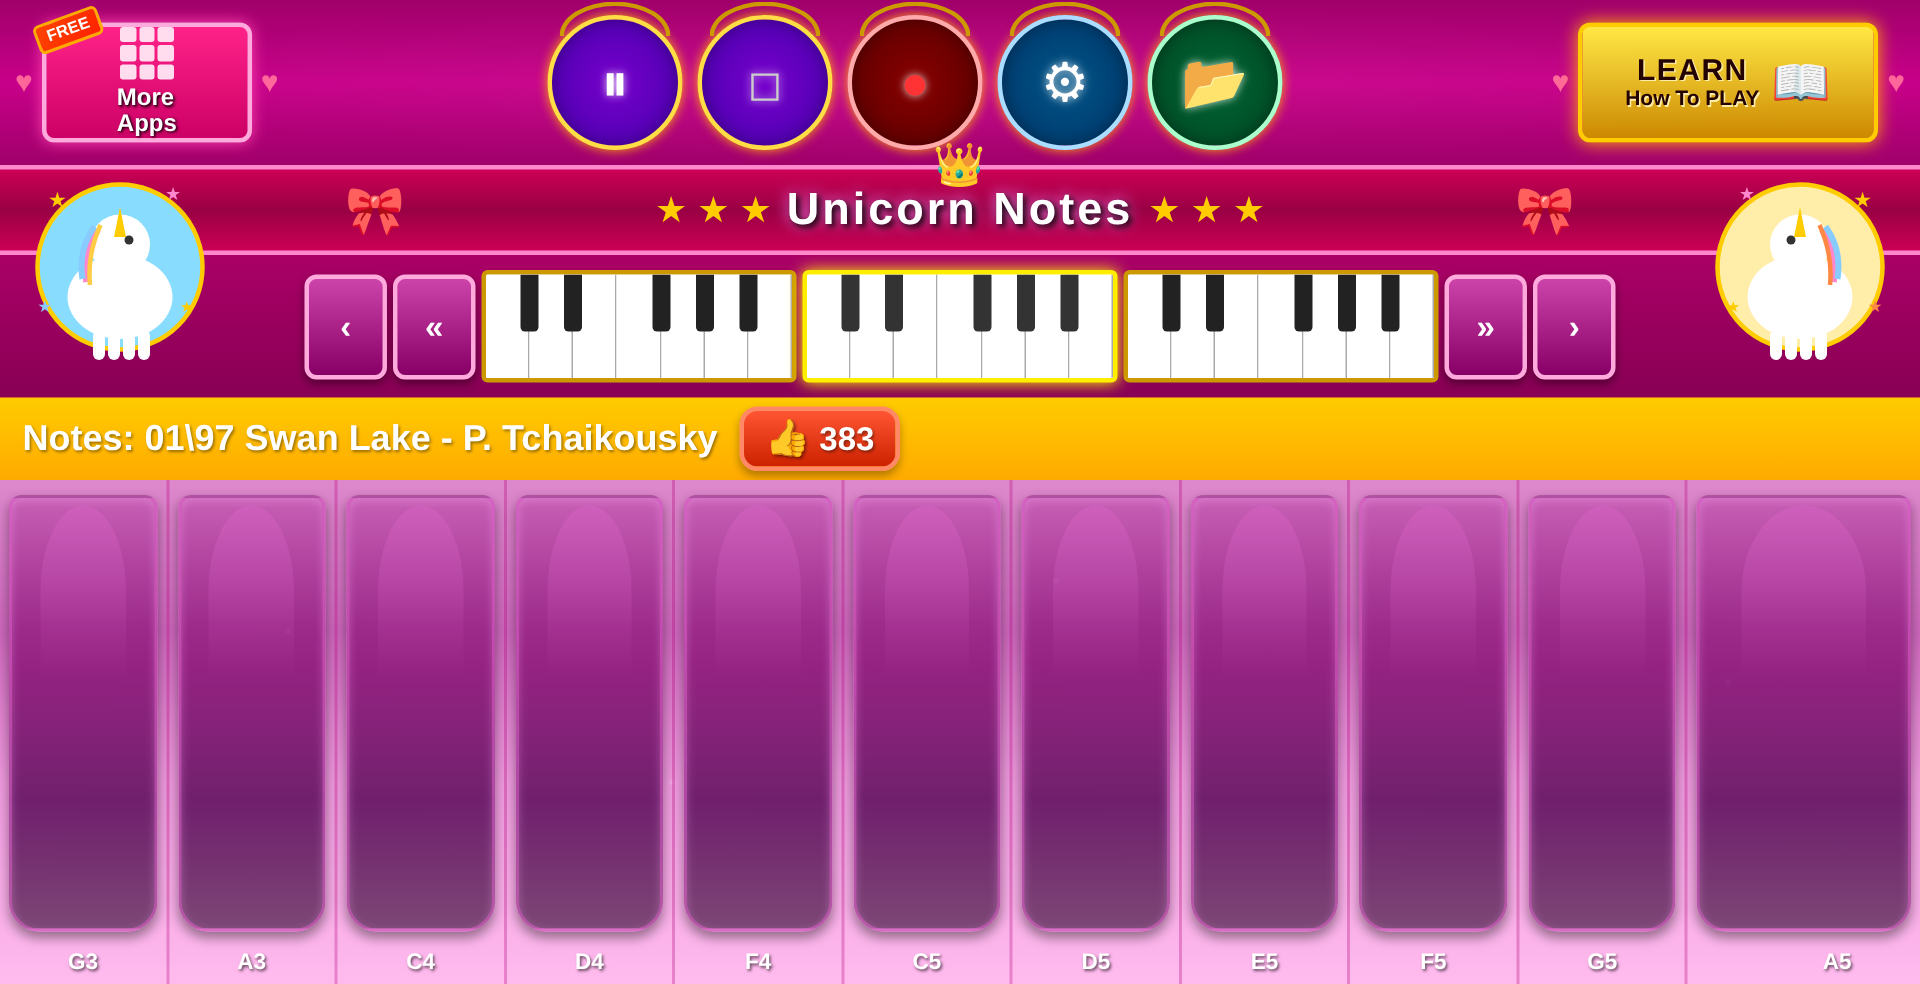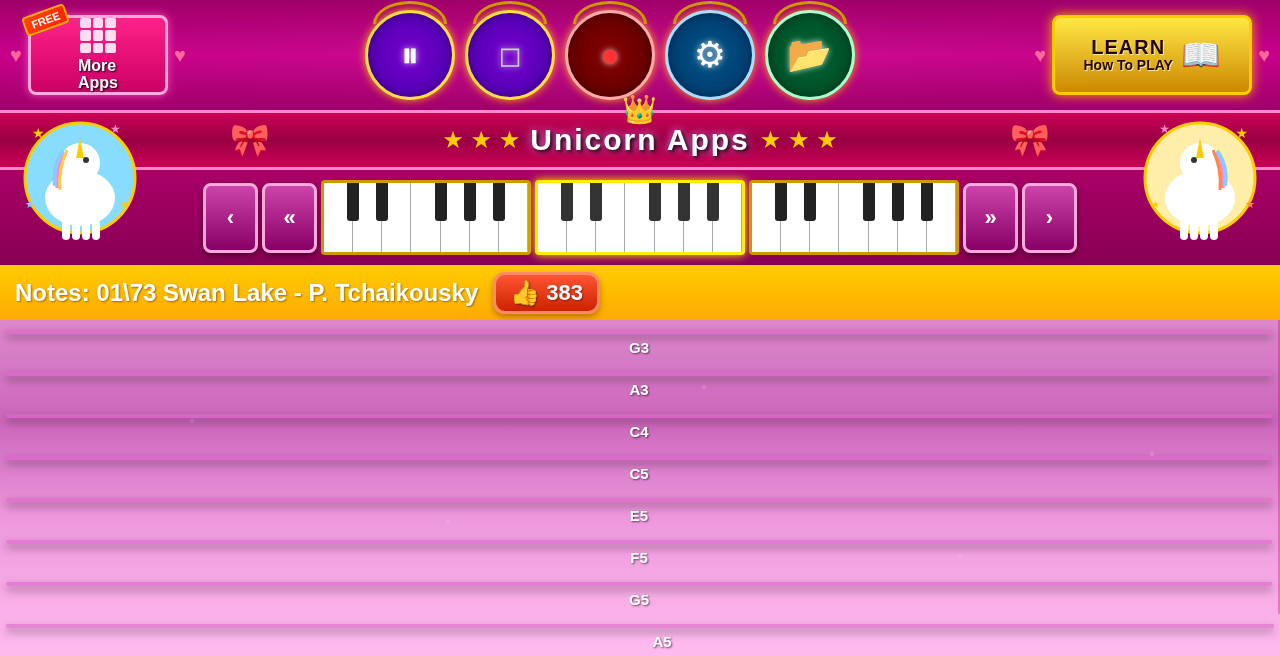--- a/index.html
+++ b/index.html
@@ -283,21 +283,20 @@
 
     
     #piano-keys {
       width: 100%;
       height: calc(656px - 110px - 60px - 95px - 55px);
       background: linear-gradient(180deg, #dd88cc 0%, #cc66bb 30%, #ee99dd 60%, #ffbbee 100%);
       display: flex;
       align-items: stretch;
       position: relative;
       overflow: hidden;
-      flex-direction: column;
     }
 
     
     #piano-keys::before {
       content: '';
       position: absolute;
       inset: 0;
       background-image: 
         radial-gradient(circle at 15% 30%, rgba(255,255,255,0.15) 2px, transparent 2px),
         radial-gradient(circle at 35% 60%, rgba(255,255,255,0.12) 2px, transparent 2px),
@@ -456,21 +455,21 @@
       <rect x="62" y="114" width="8" height="18" rx="4" fill="white"></rect>
       <rect x="72" y="112" width="8" height="20" rx="4" fill="white"></rect>
 
       <text x="12" y="30" font-size="14" fill="#ffcc00">★</text>
       <text x="90" y="25" font-size="12" fill="#ff88cc">★</text>
       <text x="100" y="100" font-size="10" fill="#ffcc00">★</text>
       <text x="5" y="100" font-size="11" fill="#88ccff">★</text>
     </svg>
   </div>
   <span class="title-stars">★ ★ ★</span>
-  <span class="title-text">Unicorn Apps</span>
+  <span class="title-text">Unicorn Notes</span>
   <span class="title-stars">★ ★ ★</span>
 
   <div style="position:absolute;right:20px;top:-5px;width:120px;height:140px;z-index:10;transform:scaleX(-1);">
     <svg viewBox="0 0 120 140">
       <circle cx="60" cy="70" r="55" fill="#ffeeaa" stroke="#ffcc00" stroke-width="3"></circle>
       <ellipse cx="60" cy="90" rx="35" ry="28" fill="white"></ellipse>
       <circle cx="60" cy="55" r="20" fill="white"></circle>
       <polygon points="60,30 56,50 64,50" fill="#ffcc00"></polygon>
       <circle cx="66" cy="52" r="3" fill="#333"></circle>
       <path d="M45,45 Q35,60 38,80" stroke="#ff88cc" stroke-width="5" fill="none"></path>
@@ -559,21 +558,21 @@
 
   <div class="nav-arrow-btn">
     <span>»</span>
   </div>
   <div class="nav-arrow-btn">
     <span>›</span>
   </div>
 </div>
 
 <div id="notes-bar">
-  <span class="notes-text">Notes: 01\73  Swan Lake - P. Tchaikousky</span>
+  <span class="notes-text">Notes: 01\97  Swan Lake - P. Tchaikousky</span>
   <div class="like-badge">
     <span class="thumb">👍</span>
     <span>383</span>
   </div>
 </div>
 
 <div id="piano-keys">
 
 <div class="piano-key">
       <div class="key-body"></div>
@@ -582,24 +581,36 @@
     <div class="piano-key">
       <div class="key-body"></div>
       <span class="key-label">A3</span>
     </div>
     <div class="piano-key">
       <div class="key-body"></div>
       <span class="key-label">C4</span>
     </div>
     <div class="piano-key">
       <div class="key-body"></div>
+      <span class="key-label">D4</span>
+    </div>
+    <div class="piano-key">
+      <div class="key-body"></div>
+      <span class="key-label">F4</span>
+    </div>
+    <div class="piano-key">
+      <div class="key-body"></div>
       <span class="key-label">C5</span>
     </div>
     <div class="piano-key">
       <div class="key-body"></div>
+      <span class="key-label">D5</span>
+    </div>
+    <div class="piano-key">
+      <div class="key-body"></div>
       <span class="key-label">E5</span>
     </div>
     <div class="piano-key">
       <div class="key-body"></div>
       <span class="key-label">F5</span>
     </div>
     <div class="piano-key">
       <div class="key-body"></div>
       <span class="key-label">G5</span>
     </div>

